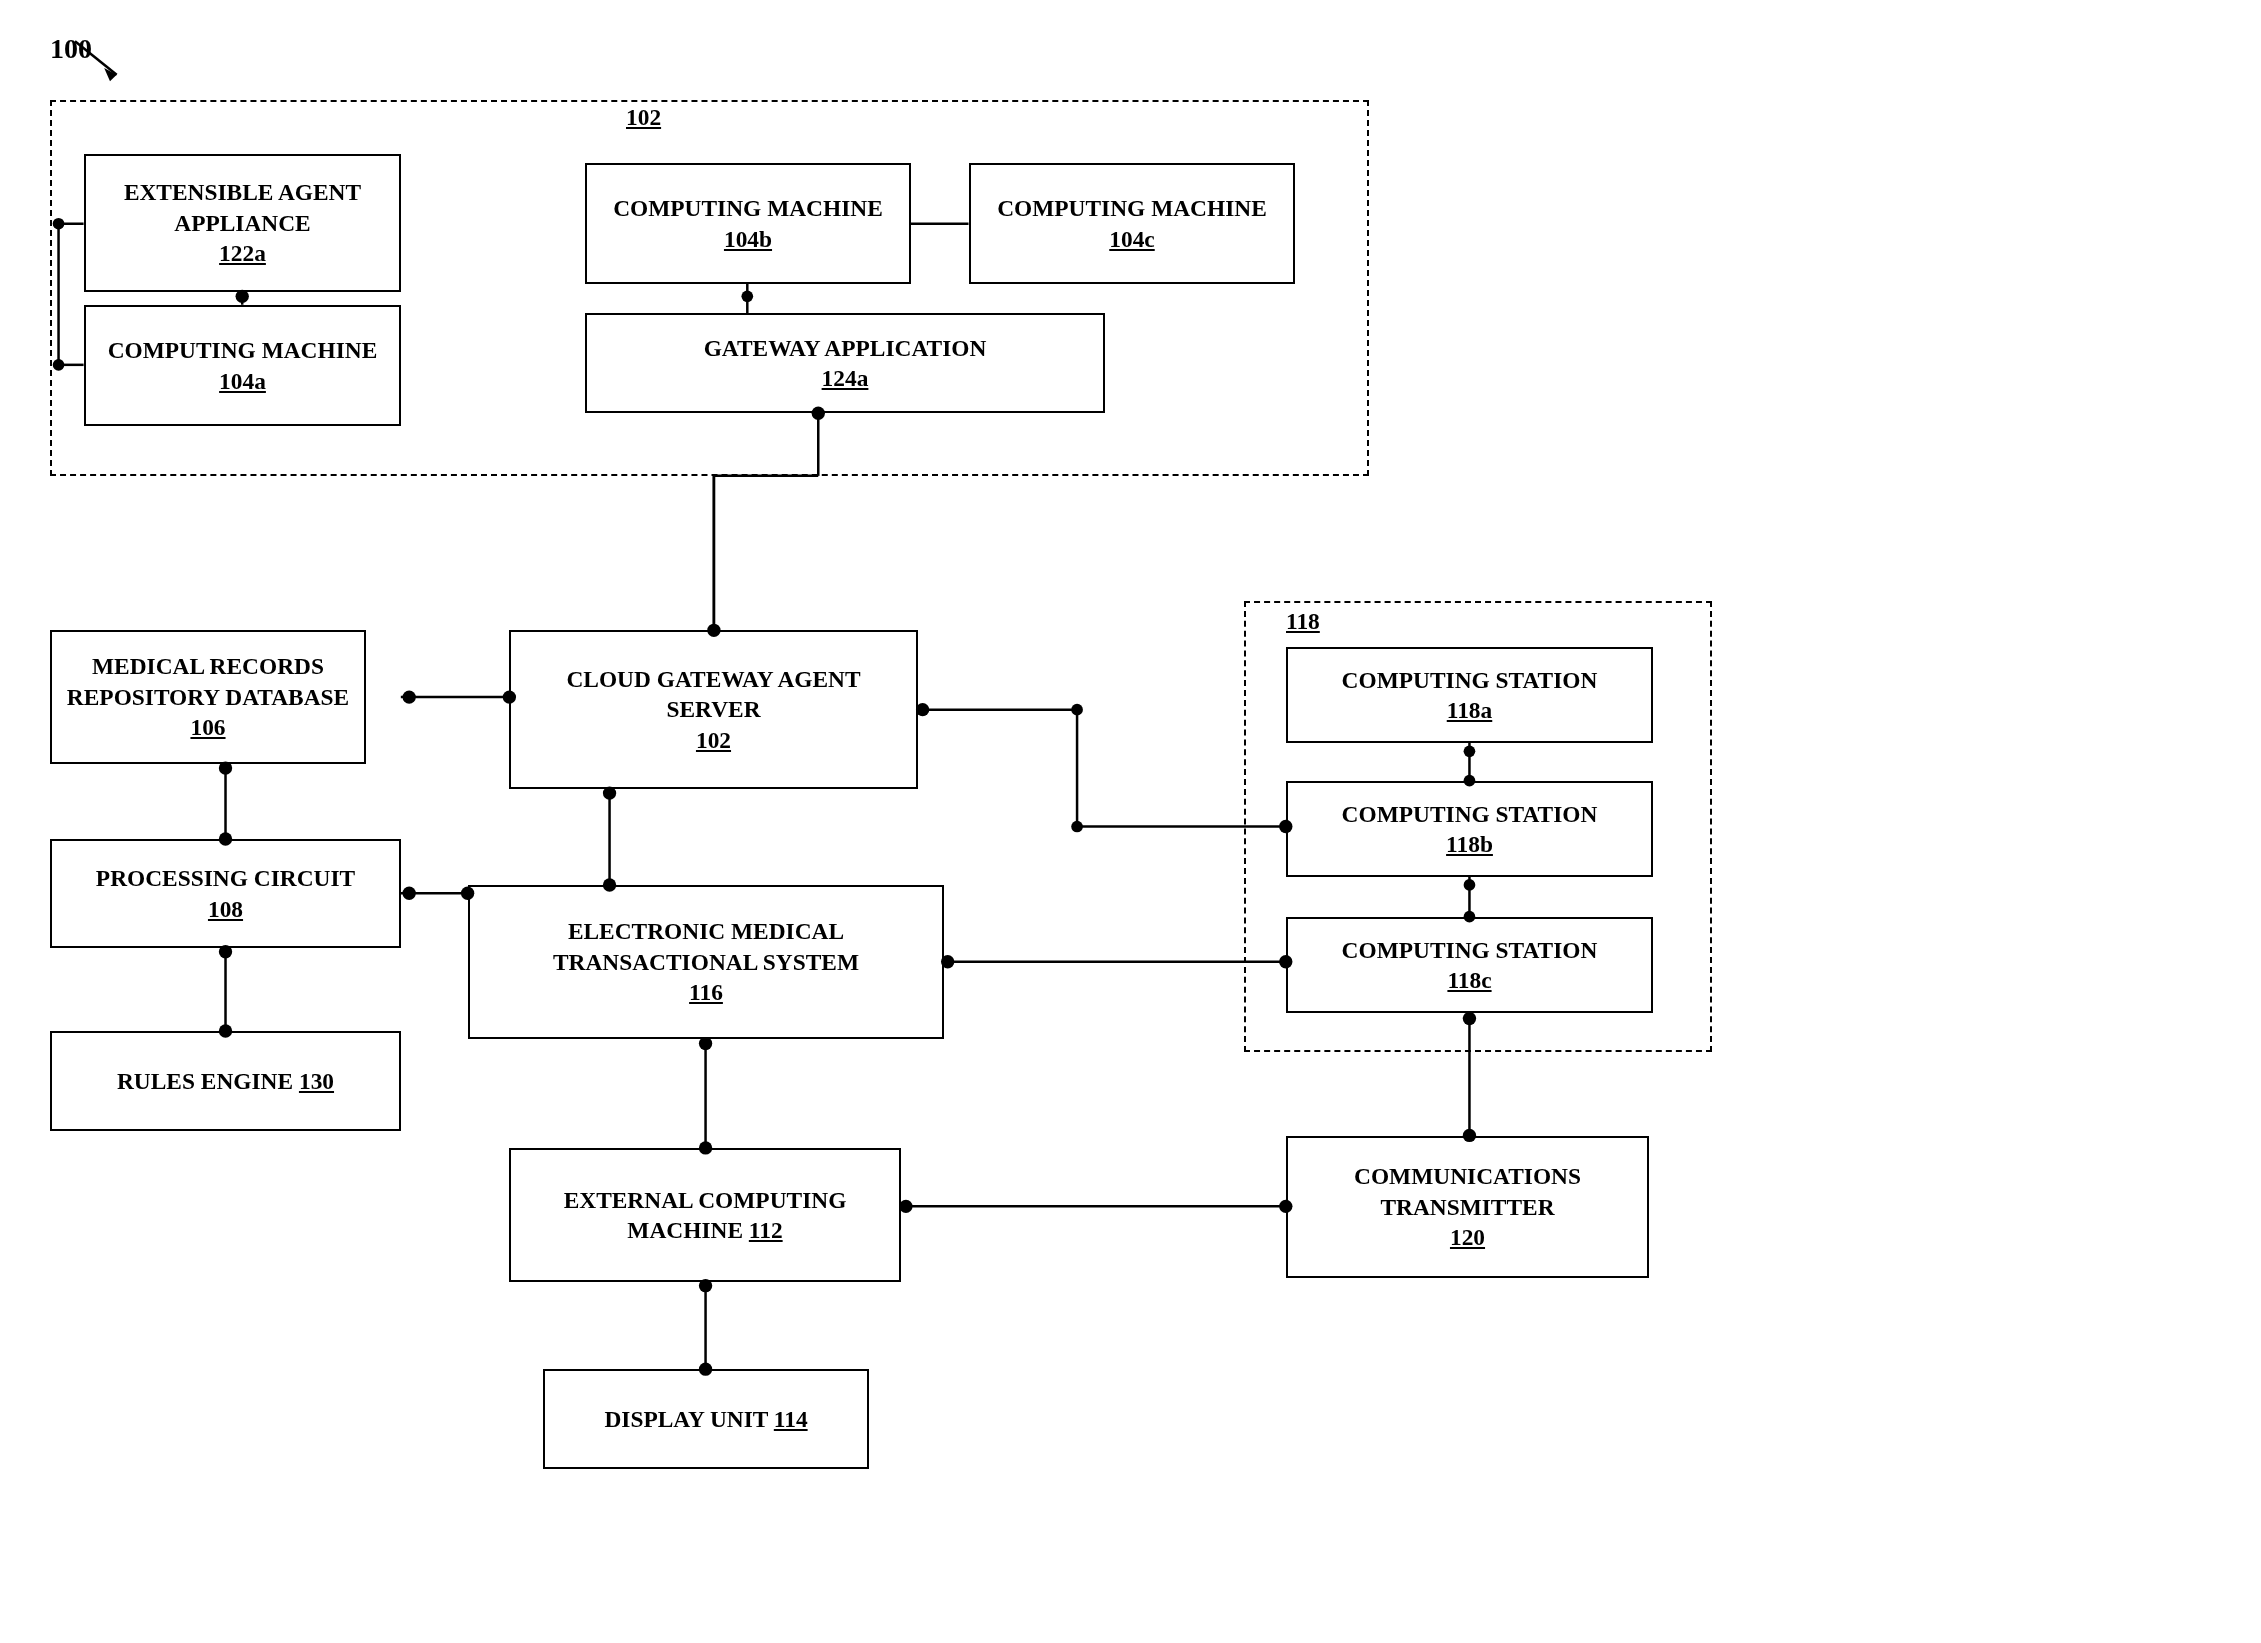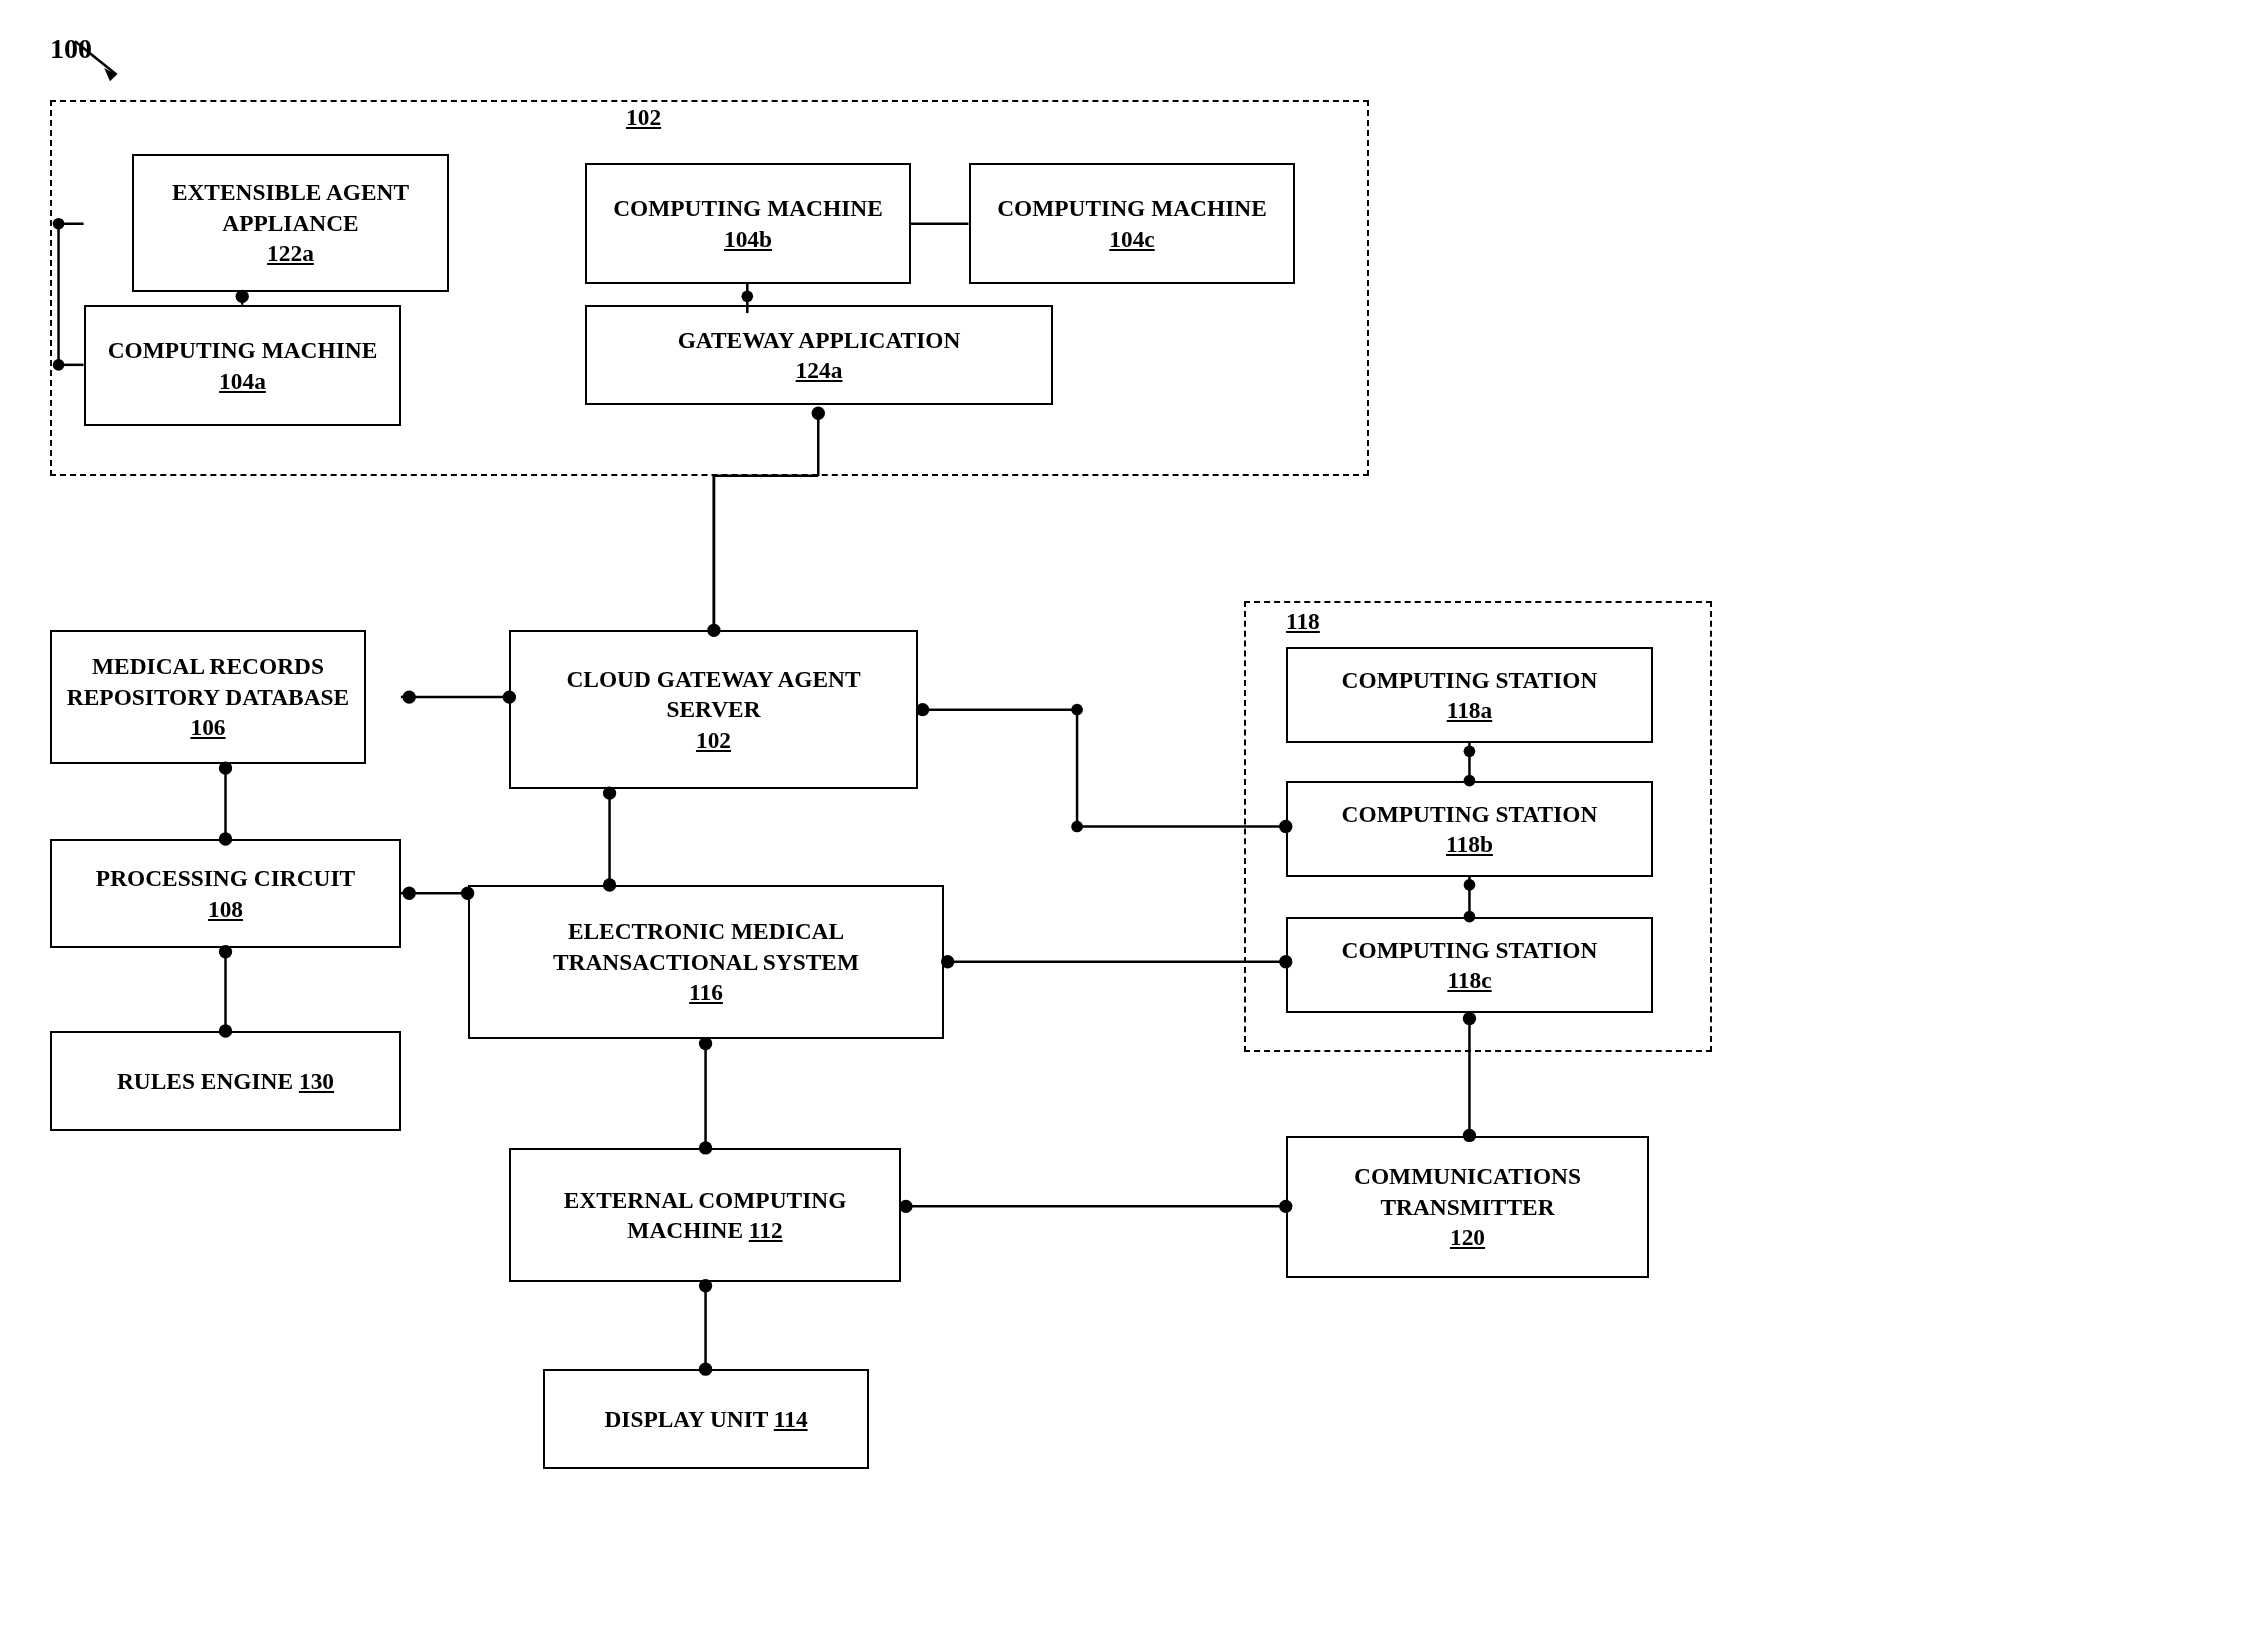--- a/index.html
+++ b/index.html
@@ -74,41 +74,41 @@
   </svg>
 
   <div class="dashed-box" style="left:50px; top:100px; width:1319px; height:376px;"></div>
 
   <div class="dashed-box" style="left:1244px; top:601px; width:468px; height:451px;"></div>
 
   <div class="arrow-label" style="left:626px; top:104px;">102</div>
 
   <div class="arrow-label" style="left:1286px; top:608px;text-align:center;">118</div>
 
-  <div class="box" style="left:84px; top:154px; width:317px; height:138px;margin-left:48px;">
+  <div class="box" style="left:84px; top:154px; width:317px; height:138px;">
     <span>EXTENSIBLE AGENT APPLIANCE</span>
     <span class="ref">122a</span>
   </div>
 
   <div class="box" style="left:84px; top:305px; width:317px; height:121px;">
     <span>COMPUTING  MACHINE</span>
     <span class="ref">104a</span>
   </div>
 
   <div class="box" style="left:585px; top:163px; width:326px; height:121px;">
     <span>COMPUTING MACHINE</span>
     <span class="ref">104b</span>
   </div>
 
   <div class="box" style="left:969px; top:163px; width:326px; height:121px;">
     <span>COMPUTING MACHINE</span>
     <span class="ref">104c</span>
   </div>
 
-  <div class="box" style="left:585px; top:305px; width:468px; height:100px;">
+  <div class="box" style="left:585px; top:313px; width:520px; height:100px;">
     <span>GATEWAY APPLICATION</span>
     <span class="ref">124a</span>
   </div>
 
   <div class="box" style="left:50px; top:630px; width:316px; height:134px;">
     <span>MEDICAL RECORDS<br>REPOSITORY DATABASE</span>
     <span class="ref">106</span>
   </div>
 
   <div class="box" style="left:50px; top:839px; width:351px; height:109px;">

